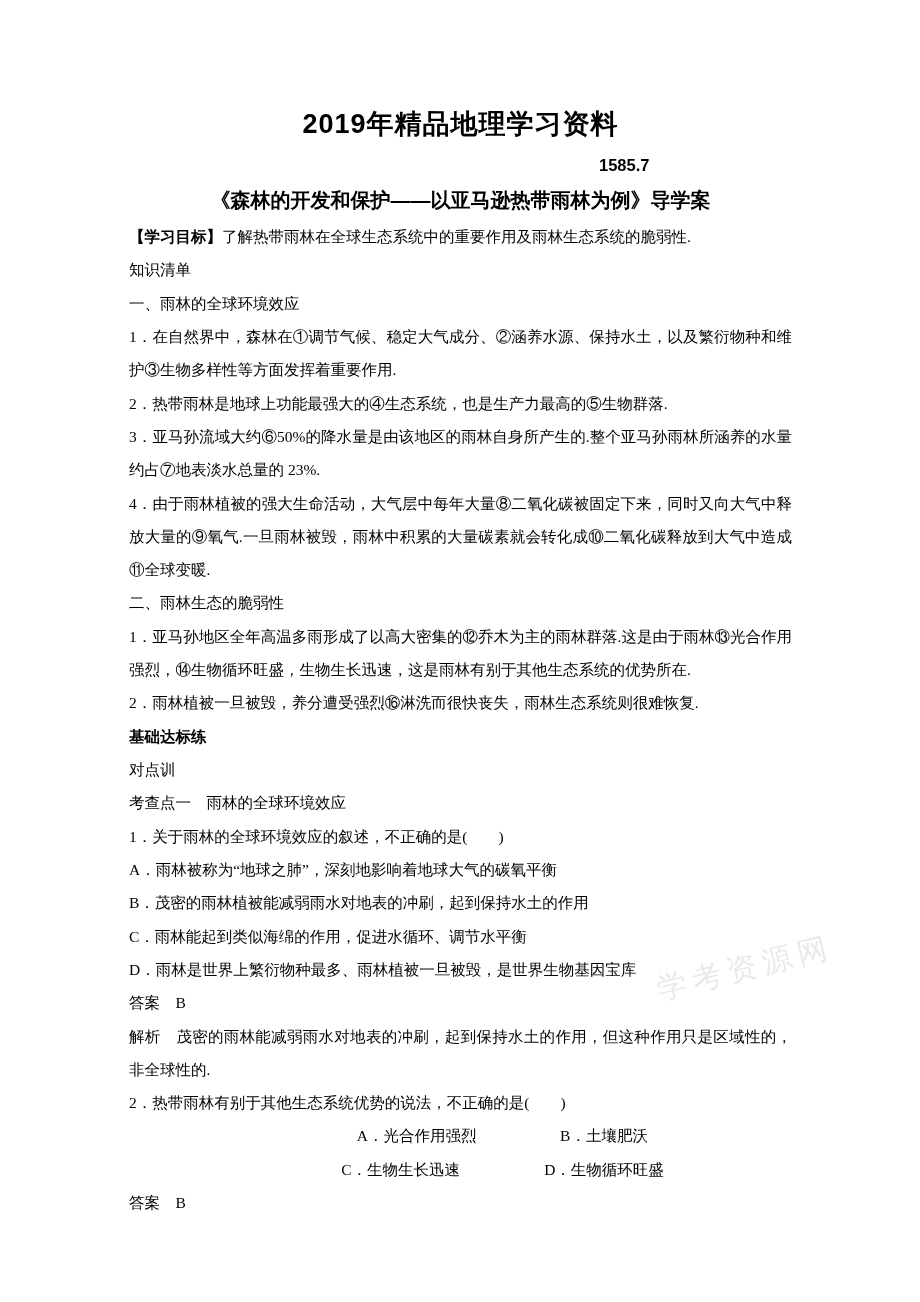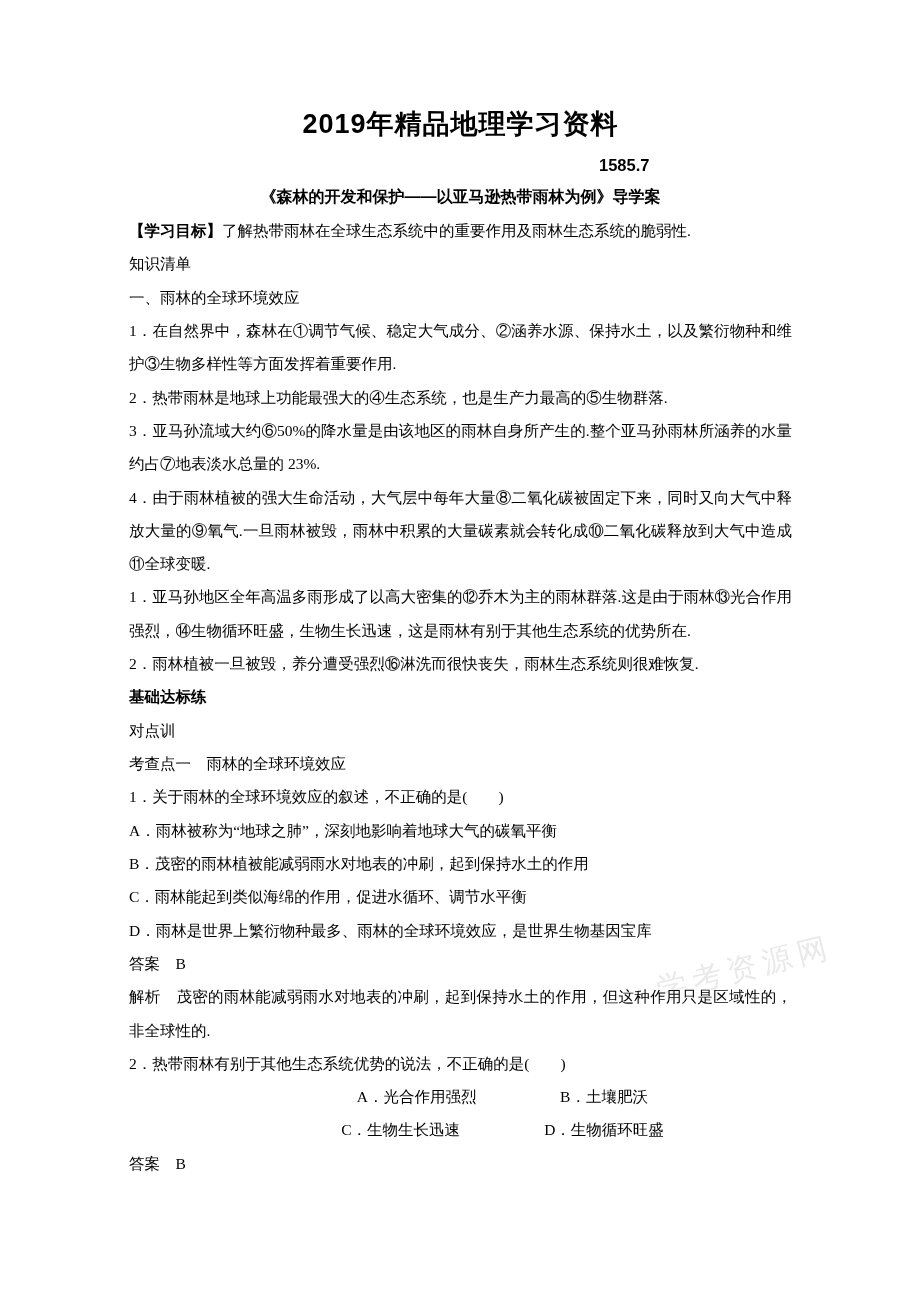--- a/index.html
+++ b/index.html
@@ -32,21 +32,21 @@
     font-family: "Liberation Sans", sans-serif;
     font-weight: bold;
     font-size: 16.5px;
     padding-left: 470px;
     margin: 0 0 12px 0;
   }
   .subtitle {
     text-align: center;
     font-family: "Liberation Sans", sans-serif;
     font-weight: bold;
-    font-size: 16px;
+    font-size: 20px;
     margin: 0 0 6px 0;
   }
   #doc-body .block {
     line-height: 2.15;
     text-align: justify;
     margin: 0;
   }
   #doc-body .block.bold {
     font-weight: bold;
     font-family: "Liberation Sans", sans-serif;
@@ -83,30 +83,31 @@
   <div class="date">1585.7</div>
   <div class="subtitle">《森林的开发和保护——以亚马逊热带雨林为例》导学案</div>
   <div id="doc-body">
       <div class="block"><b class="lead">【学习目标】</b><span>了解热带雨林在全球生态系统中的重要作用及雨林生态系统的脆弱性.</span></div>
       <div class="block">知识清单</div>
       <div class="block">一、雨林的全球环境效应</div>
       <div class="block">1．在自然界中，森林在①调节气候、稳定大气成分、②涵养水源、保持水土，以及繁衍物种和维护③生物多样性等方面发挥着重要作用.</div>
       <div class="block">2．热带雨林是地球上功能最强大的④生态系统，也是生产力最高的⑤生物群落.</div>
       <div class="block">3．亚马孙流域大约⑥50%的降水量是由该地区的雨林自身所产生的.整个亚马孙雨林所涵养的水量约占⑦地表淡水总量的 23%.</div>
       <div class="block">4．由于雨林植被的强大生命活动，大气层中每年大量⑧二氧化碳被固定下来，同时又向大气中释放大量的⑨氧气.一旦雨林被毁，雨林中积累的大量碳素就会转化成⑩二氧化碳释放到大气中造成⑪全球变暖.</div>
+      <div class="block">二、雨林生态的脆弱性</div>
       <div class="block">1．亚马孙地区全年高温多雨形成了以高大密集的⑫乔木为主的雨林群落.这是由于雨林⑬光合作用强烈，⑭生物循环旺盛，生物生长迅速，这是雨林有别于其他生态系统的优势所在.</div>
       <div class="block">2．雨林植被一旦被毁，养分遭受强烈⑯淋洗而很快丧失，雨林生态系统则很难恢复.</div>
       <div class="block bold">基础达标练</div>
       <div class="block">对点训</div>
       <div class="block">考查点一　雨林的全球环境效应</div>
       <div class="block">1．关于雨林的全球环境效应的叙述，不正确的是(　　)</div>
       <div class="block">A．雨林被称为“地球之肺”，深刻地影响着地球大气的碳氧平衡</div>
       <div class="block">B．茂密的雨林植被能减弱雨水对地表的冲刷，起到保持水土的作用</div>
       <div class="block">C．雨林能起到类似海绵的作用，促进水循环、调节水平衡</div>
-      <div class="block">D．雨林是世界上繁衍物种最多、雨林的全球环境效应，是世界生物基因宝库</div>
+      <div class="block">D．雨林是世界上繁衍物种最多、雨林植被一旦被毁，是世界生物基因宝库</div>
       <div class="block">答案　B</div>
       <div class="block">解析　茂密的雨林能减弱雨水对地表的冲刷，起到保持水土的作用，但这种作用只是区域性的，非全球性的.</div>
       <div class="block">2．热带雨林有别于其他生态系统优势的说法，不正确的是(　　)</div>
       <div class="block cols"><span class="col-left">A．光合作用强烈</span><span class="col-right">B．土壤肥沃</span></div>
       <div class="block cols"><span class="col-left">C．生物生长迅速</span><span class="col-right">D．生物循环旺盛</span></div>
       <div class="block">答案　B</div>
     </div>
   <div class="watermark">学考资源网</div>
 </div>
 

